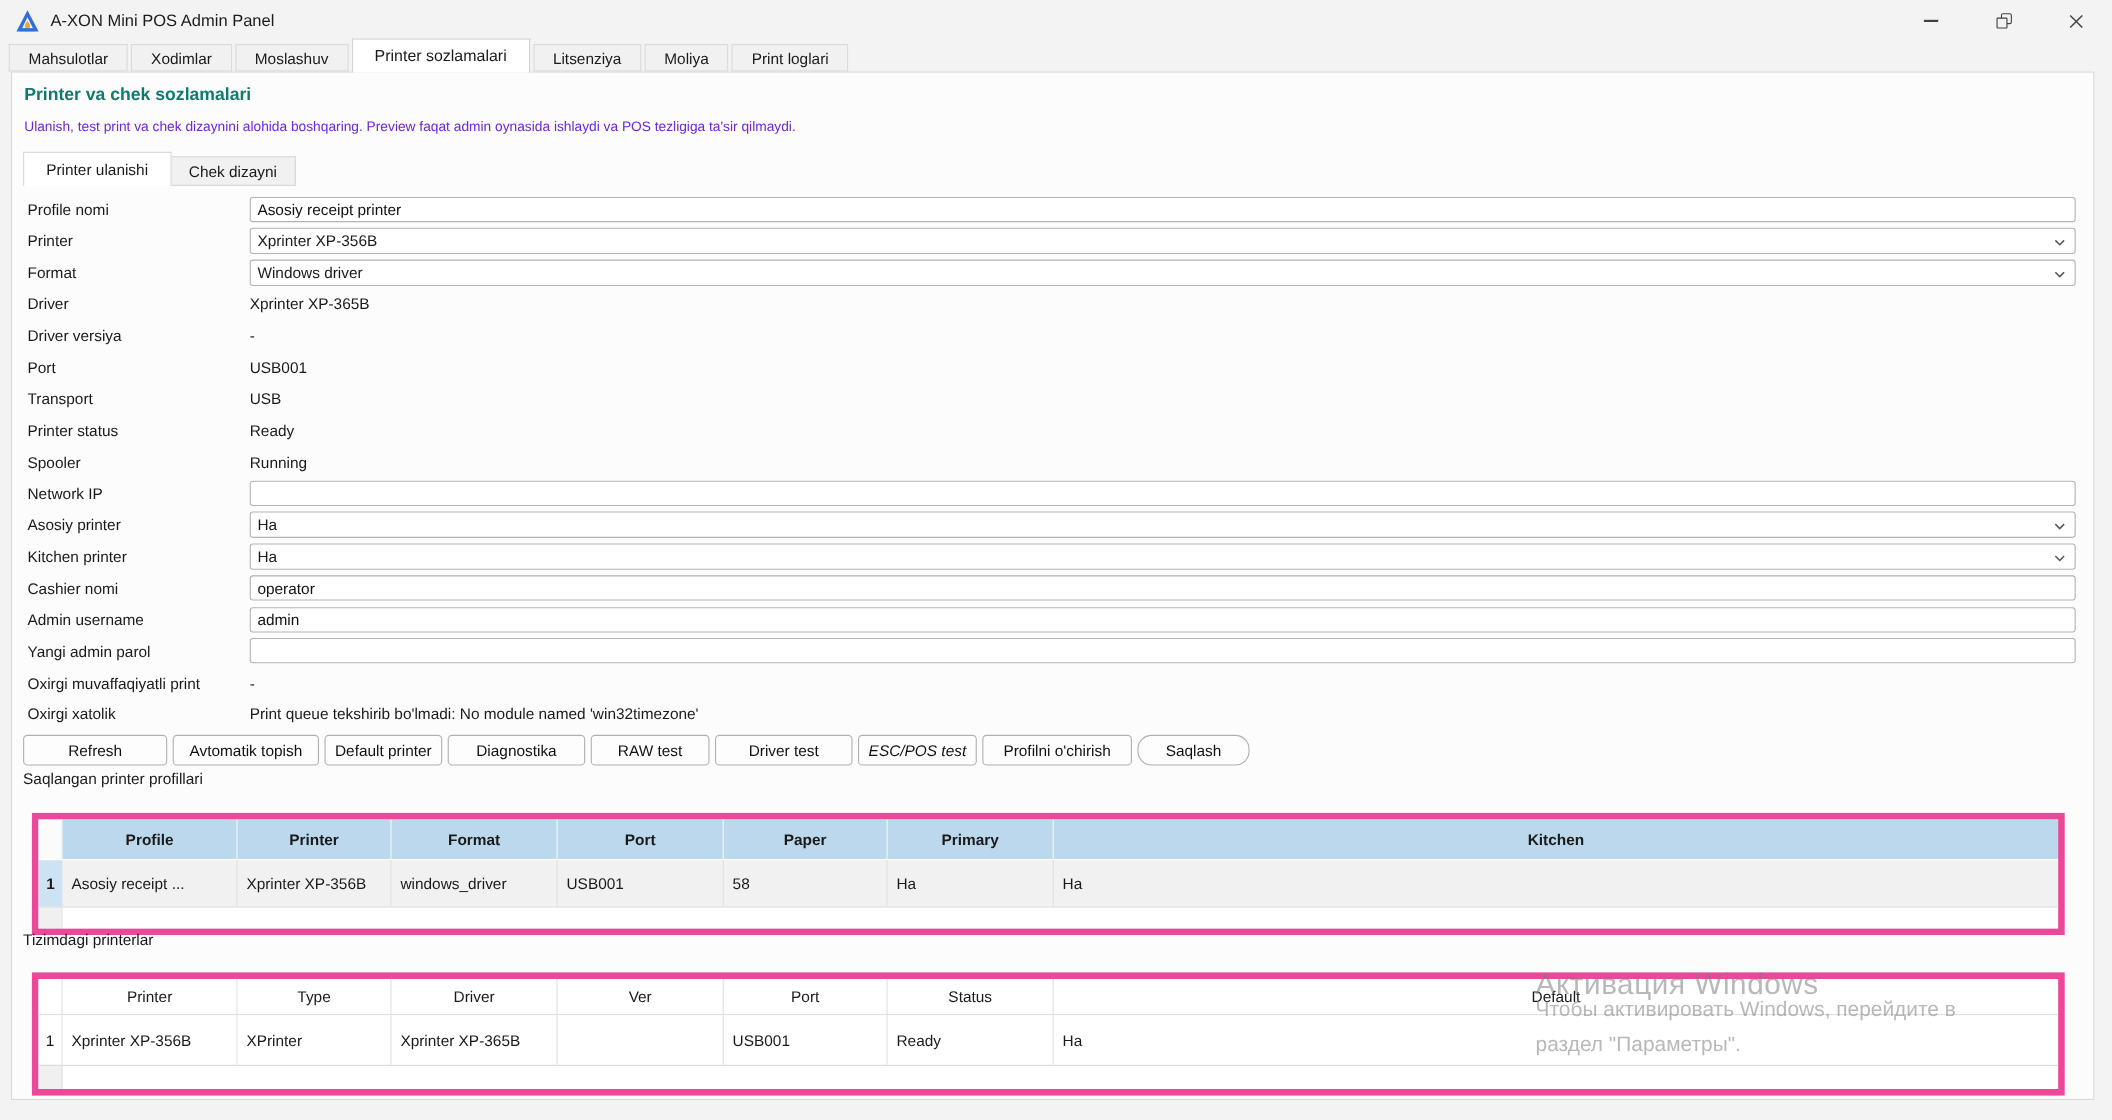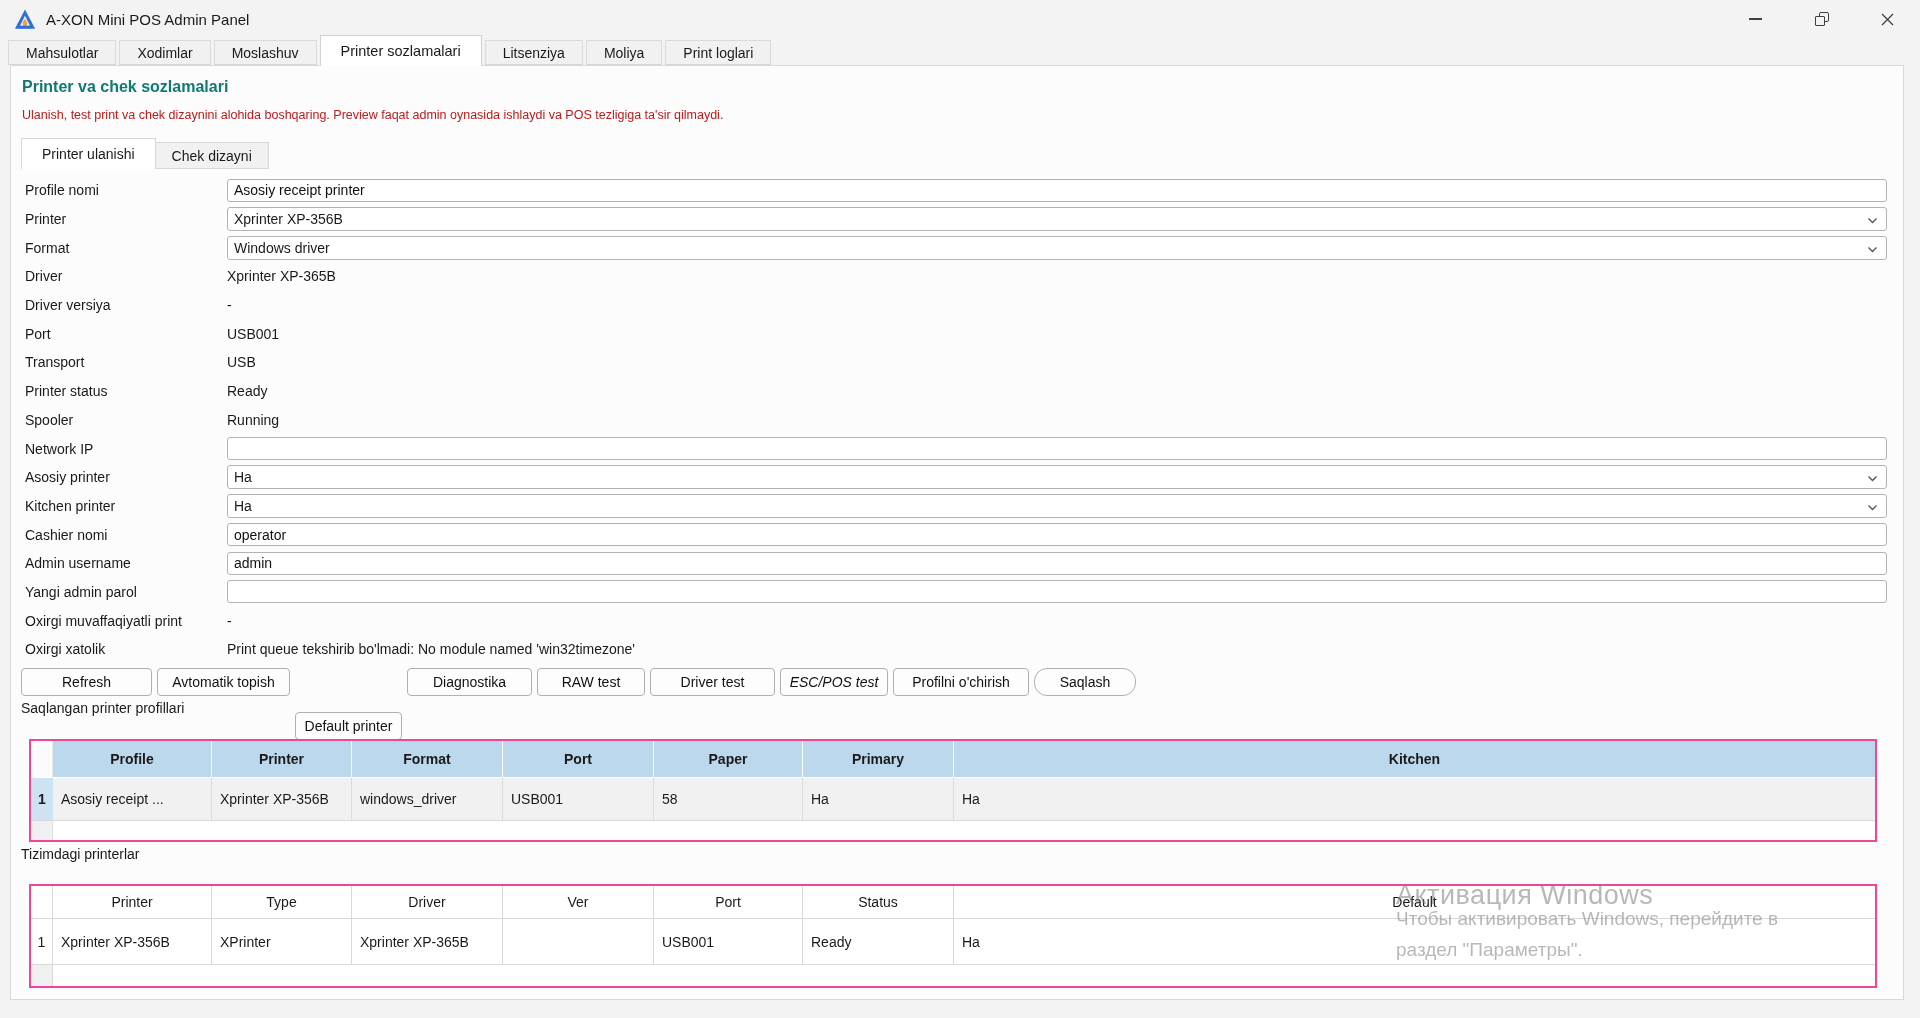--- a/index.html
+++ b/index.html
@@ -19,21 +19,21 @@
   .restore-g::before{content:"";position:absolute;left:3px;top:-3px;width:8px;height:8px;border:1.3px solid #404040;border-radius:2px}
   .restore-g::after{content:"";position:absolute;left:-1px;top:1px;width:8px;height:8px;border:1.3px solid #404040;border-radius:1px;background:#f3f3f3}
   
   .tabbar{position:absolute;left:8px;top:38px;height:27px;display:flex;align-items:flex-end;z-index:3}
   .tab{height:25px;display:flex;align-items:center;justify-content:center;padding:0 17px;font-size:14px;
        background:#f1f1f1;border:1px solid #dadada;border-bottom:1px solid #d7d7d7;margin-right:3px;box-sizing:border-box;white-space:nowrap}
   .tab.active{height:31px;background:#fff;border:1px solid #d2d2d2;border-bottom:none;margin-bottom:-1px;z-index:4;padding:0 20px;font-size:14.5px}
   
   .pane{position:absolute;left:10px;top:65px;width:1894px;height:935px;background:#fcfcfc;border:1px solid #d9d9d9;box-sizing:border-box;z-index:2}
   .heading{position:absolute;left:11px;top:12px;font-size:16px;font-weight:bold}
-  .subtitle{position:absolute;left:11px;top:42px;font-size:12.5px;color:#b91c1c;white-space:nowrap}
+  .subtitle{position:absolute;left:11px;top:42px;font-size:12.5px;color:#6d28d9;white-space:nowrap}
   
   .subtabs{position:absolute;left:10px;top:71px;height:32px;display:flex;align-items:flex-end}
   .stab{height:27px;display:flex;align-items:center;padding:0 16px;font-size:14px;background:#f1f1f1;border:1px solid #d8d8d8;box-sizing:border-box;white-space:nowrap}
   .stab.active{height:31px;background:#fff;border-bottom:none;padding:12px 20px;z-index:2}
   .stab:not(.active){margin-left:-1px}
   
   .form{position:absolute;left:14px;top:110px;width:1862px}
   .frow{display:flex;align-items:center;height:28.7px}
   .flabel{width:202px;flex:none;font-size:14px;white-space:nowrap}
   .fctl{flex:1;display:flex;align-items:center;height:100%}
@@ -47,21 +47,21 @@
   .btnrow{position:absolute;left:10px;top:602px;display:flex;gap:5px}
   .abtn{height:28px;background:#fdfdfd;border:1px solid #b0b0b0;border-radius:4px;box-sizing:border-box;
         display:flex;align-items:center;justify-content:center;font:14px "Liberation Sans",sans-serif;color:#111;white-space:nowrap}
   
   .seclabel{position:absolute;left:10px;font-size:14px}
   #lbl1{top:634px}
   #lbl2{top:780px}
   
   .ptable{position:absolute;left:18px;width:1848px;display:grid;
           grid-template-columns:22px 159px 140px 151px 151px 149px 151px 1fr;
-          border:2px solid #ec4899;background:#fff;box-sizing:border-box}
+          border:6px solid #ec4899;background:#fff;box-sizing:border-box}
   #table1{top:673px}
   #table2{top:818px}
   .c{display:flex;align-items:center;box-sizing:border-box;font-size:14px;overflow:hidden;white-space:nowrap}
   
   .t1-corner{height:36px;background:#fbfbfb;border-right:1px solid #e8e8e8}
   .t1-hc{height:36px;background:#bcd8ec;font-weight:bold;justify-content:center;border-right:1px solid rgba(255,255,255,.9)}
   .t1-nc{height:43px;background:#cde2f2;font-weight:bold;justify-content:center;border-top:1px solid #fff}
   .t1-dc{height:43px;background:#f1f1f1;padding:0 8px;border-right:1px solid #dcdcdc;border-top:1px solid #fff}
   .t1-fnc{height:20px;background:#f0f0f0;border-top:1px solid #d9d9d9;border-right:1px solid #e0e0e0}
   .t1-fill{height:20px;background:#fff;grid-column:2/-1;border-top:1px solid #d9d9d9}
@@ -247,21 +247,21 @@
         <span class="flabel">Oxirgi xatolik</span>
         <div class="fctl">
           <span class="sval">Print queue tekshirib bo'lmadi: No module named 'win32timezone'</span>
         </div>
       </div>
     </div>
 
   <div class="btnrow">
       <button class="abtn" style="width: 131px;">Refresh</button>
       <button class="abtn" style="width: 133px;">Avtomatik topish</button>
-      <button class="abtn" style="width: 107px; margin-top: 44px;">Default printer</button>
+      <button class="abtn" style="width: 107px;">Default printer</button>
       <button class="abtn" style="width: 125px;">Diagnostika</button>
       <button class="abtn" style="width: 108px;">RAW test</button>
       <button class="abtn" style="width: 125px;">Driver test</button>
       <button class="abtn" style="width: 108px; font-style: italic;">ESC/POS test</button>
       <button class="abtn" style="width: 136px;">Profilni o'chirish</button>
       <button class="abtn" style="width: 102px; border-radius: 13px;">Saqlash</button>
     </div>
 
   <div class="seclabel" id="lbl1">Saqlangan printer profillari</div>
   <div class="ptable" id="table1">

